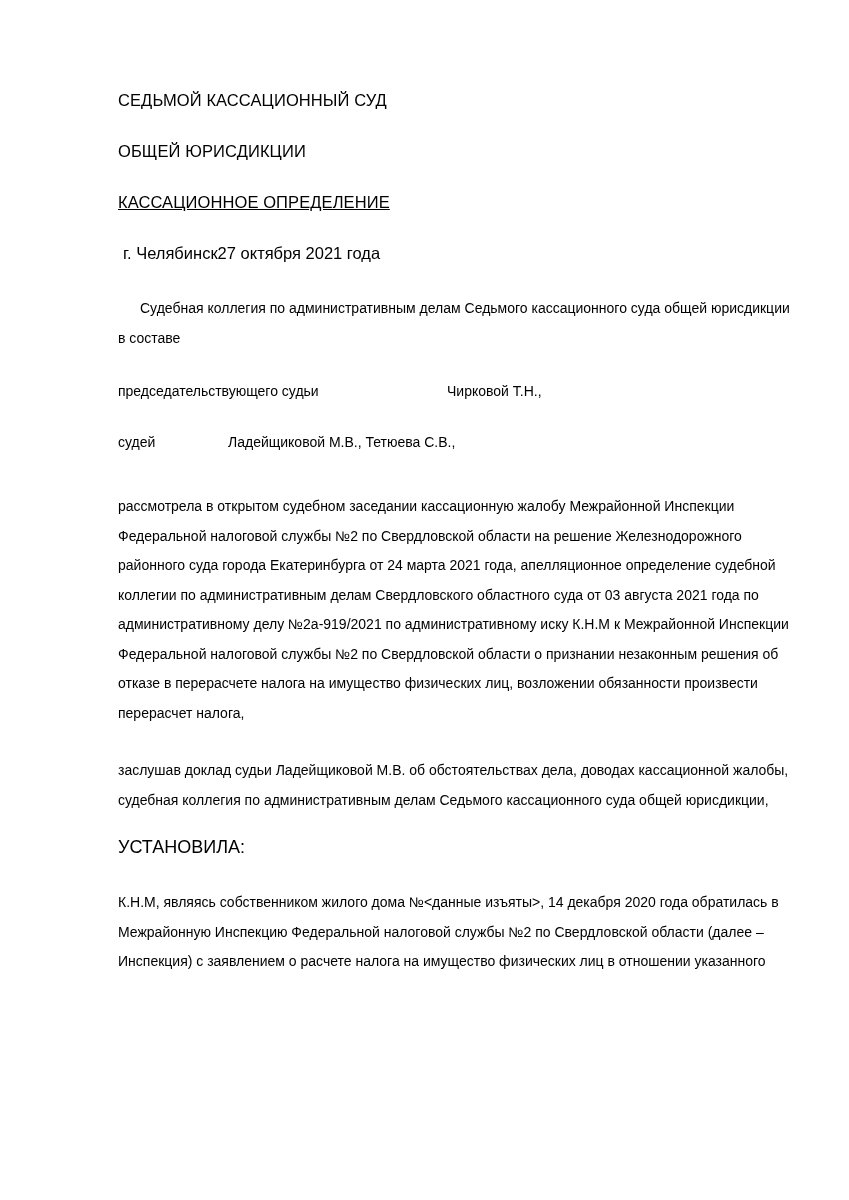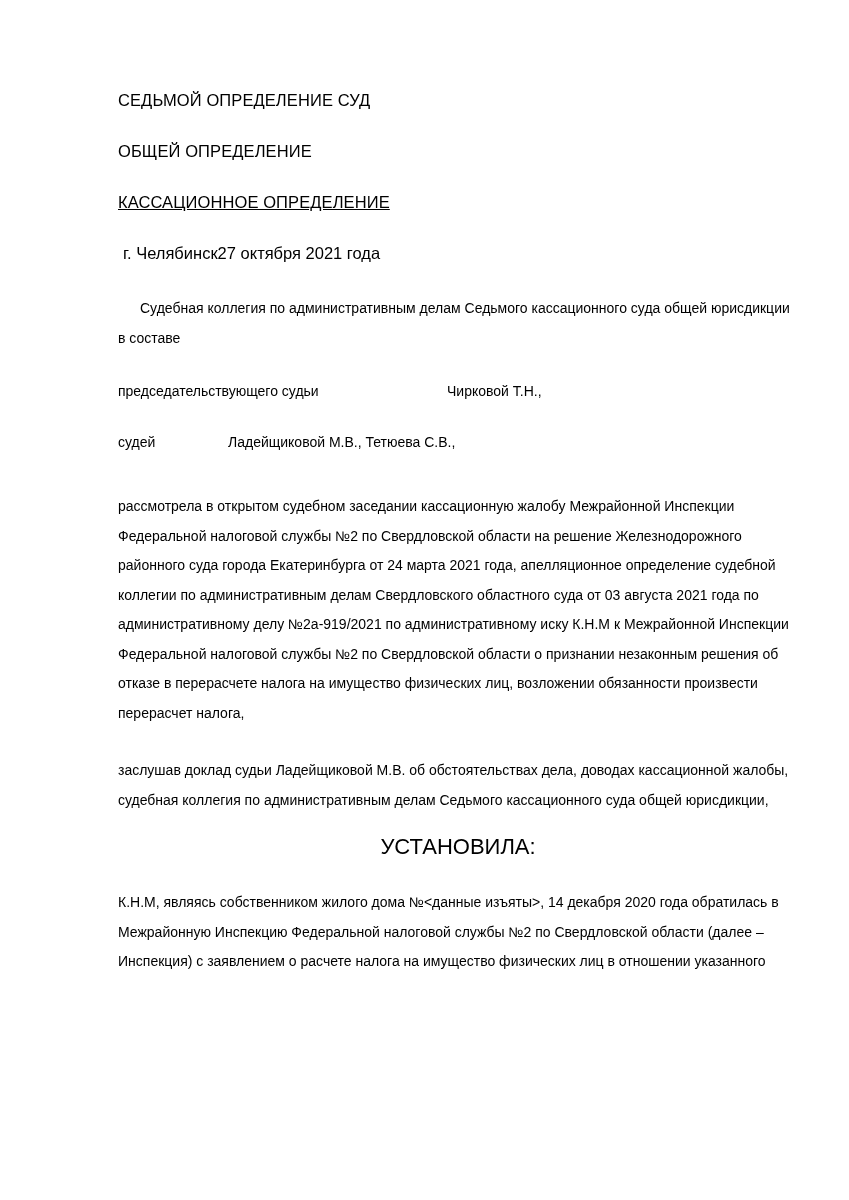--- a/index.html
+++ b/index.html
@@ -74,38 +74,37 @@
   }
   .judge-row .role-presiding {
     display: inline-block;
     width: 329px;
   }
   .judge-row .role-judges {
     display: inline-block;
     width: 110px;
   }
   .section-heading {
-    font-size: 22px;
+    font-size: 18px;
     line-height: 20px;
     margin-bottom: 31px;
     white-space: nowrap;
-    text-align: center;
   }
   .spacer-lg { height: 9px; }
   .spacer-sm { height: 5px; }
 </style>
 </head>
 <body>
 
 <div class="page">
   <div class="content">
 
-    <div class="court-line">СЕДЬМОЙ ОПРЕДЕЛЕНИЕ СУД</div>
+    <div class="court-line">СЕДЬМОЙ КАССАЦИОННЫЙ СУД</div>
 
-    <div class="court-line">ОБЩЕЙ ОПРЕДЕЛЕНИЕ</div>
+    <div class="court-line">ОБЩЕЙ ЮРИСДИКЦИИ</div>
 
     <div class="doc-type">КАССАЦИОННОЕ ОПРЕДЕЛЕНИЕ</div>
 
     <div class="placedate">
       <span>г. Челябинск</span><span class="date">27 октября 2021 года</span>
     </div>
 
     <div class="para indent">Судебная коллегия по административным делам Седьмого кассационного суда общей юрисдикции в составе</div>
 
     <div class="spacer-sm"></div>

